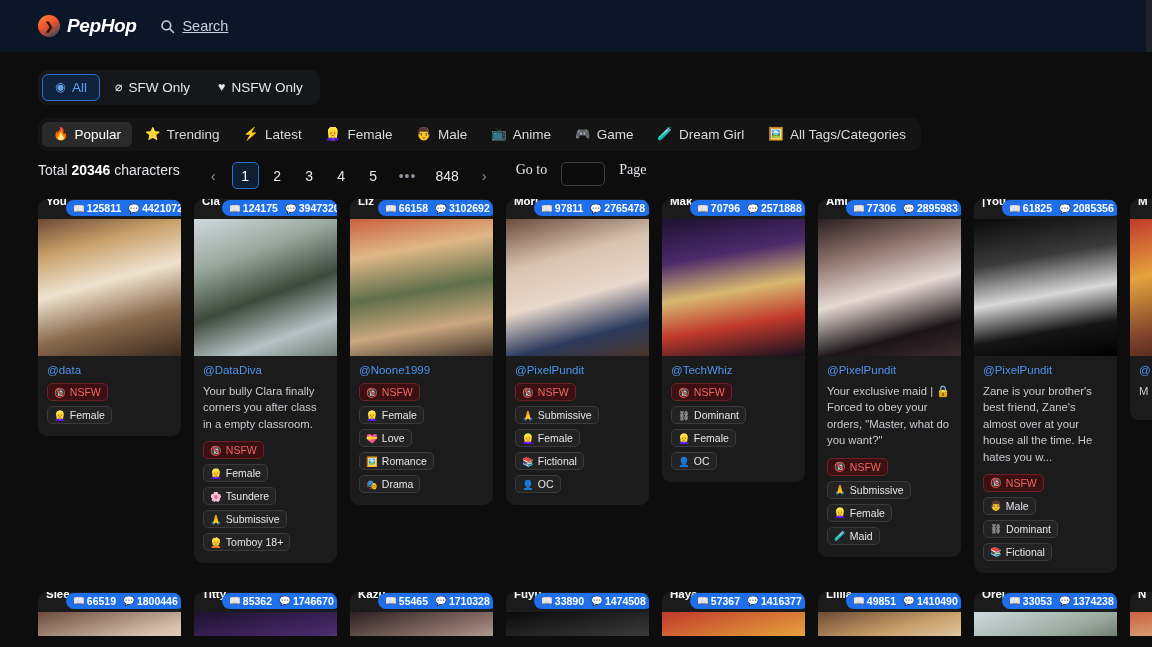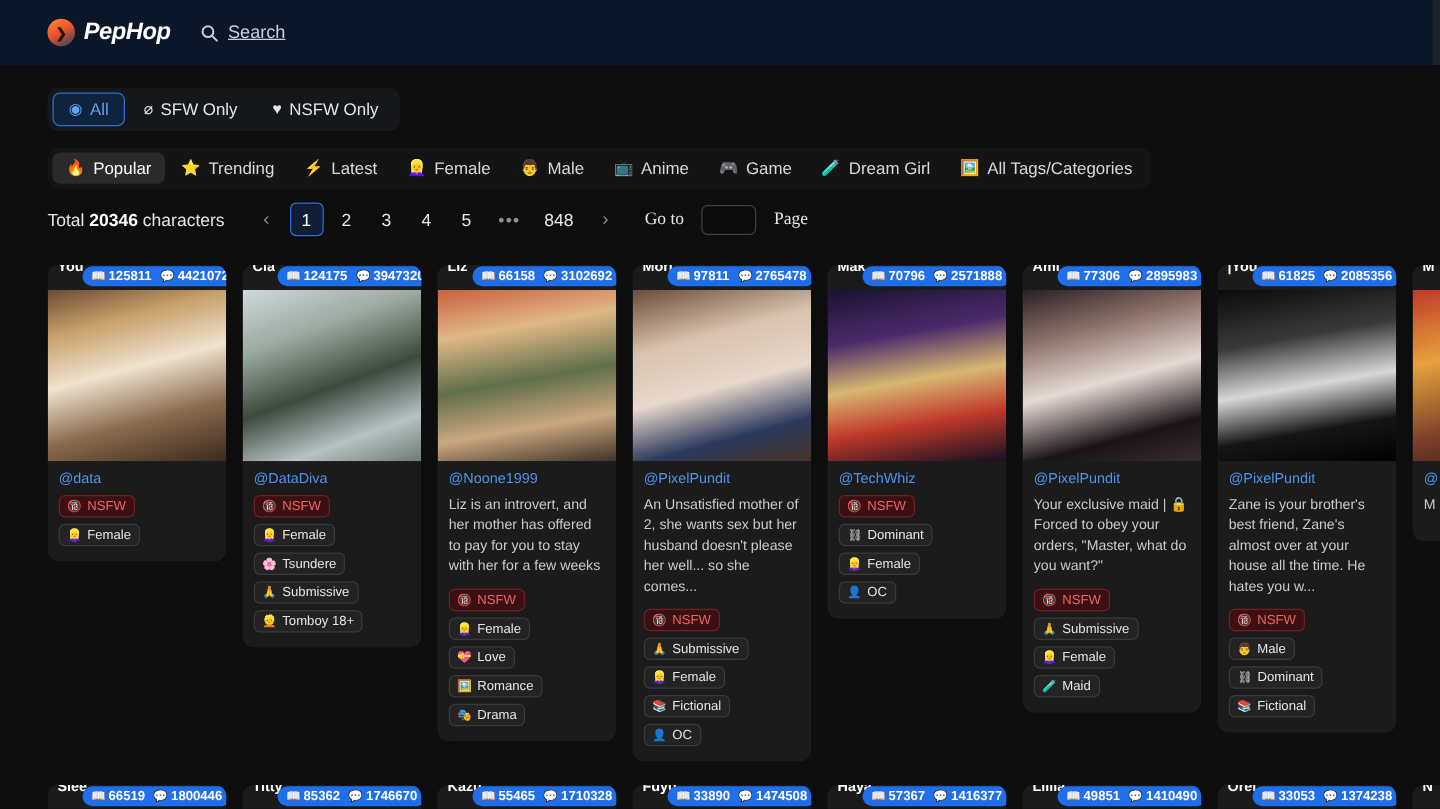--- a/index.html
+++ b/index.html
@@ -67,22 +67,22 @@
   .cat {
     display: flex; align-items: center; gap: 6px;
     padding: 5px 11px; border-radius: 6px;
     font-size: 13.5px; color: #d7dade; white-space: nowrap;
   }
   .cat.active { background: #2a2a2a; color: #ffffff; }
   .cat .ic { font-size: 12.5px; line-height: 1; }
 
   
   .pagination {
-    display: flex; align-items: center; gap: 5px;
-    font-size: 14px; color: #d9dde2; margin-bottom: 23px;
+    display: flex; align-items: flex-start; gap: 5px;
+    font-size: 14px; color: #d9dde2; margin-bottom: 10px;
   }
   .total { margin-right: 15px; color: #e2e5e9; }
   .total b { color: #ffffff; font-weight: bold; }
   .pg {
     min-width: 27px; height: 27px; padding: 0 6px;
     display: flex; align-items: center; justify-content: center;
     border-radius: 5px; color: #e6e9ed; font-size: 14px;
     border: 1px solid transparent;
   }
   .pg.current { border-color: #2f6fd0; background: #0f1e33; color: #ffffff; }
@@ -288,20 +288,21 @@
               <span class="sep"></span>
               <span class="stat-ic">💬</span>
               <span>3947320</span>
             </div>
           </div>
           <div class="card-img">
             <div class="ph" style="background:linear-gradient(160deg,#cfd9dd 0%,#9aa99f 28%,#3c4a3c 55%,#b6c2c4 80%,#6e7b72 100%)"></div>
           </div>
           <div class="card-body">
             <div class="handle">@DataDiva</div>
+            <div class="desc">Your bully Clara finally corners you after class in a empty classroom.</div>
             <div class="tags">
               <span class="tag nsfw">
                 <span class="ic">🔞</span>
                 <span>NSFW</span>
               </span>
               <span class="tag">
                 <span class="ic">👱‍♀️</span>
                 <span>Female</span>
               </span>
               <span class="tag">
@@ -328,21 +329,20 @@
               <span class="sep"></span>
               <span class="stat-ic">💬</span>
               <span>3102692</span>
             </div>
           </div>
           <div class="card-img">
             <div class="ph" style="background:linear-gradient(170deg,#c9603e 0%,#e0b887 25%,#5f6f4a 52%,#caa77f 76%,#3d3228 100%)"></div>
           </div>
           <div class="card-body">
             <div class="handle">@Noone1999</div>
-            <div class="desc">Liz is an introvert, and her mother has offered to pay for you to stay with her for a few weeks</div>
             <div class="tags">
               <span class="tag nsfw">
                 <span class="ic">🔞</span>
                 <span>NSFW</span>
               </span>
               <span class="tag">
                 <span class="ic">👱‍♀️</span>
                 <span>Female</span>
               </span>
               <span class="tag">
@@ -369,21 +369,20 @@
               <span class="sep"></span>
               <span class="stat-ic">💬</span>
               <span>2765478</span>
             </div>
           </div>
           <div class="card-img">
             <div class="ph" style="background:linear-gradient(165deg,#6b4b3c 0%,#d8c3b0 30%,#e9d8cc 55%,#2b3a5c 80%,#4a3428 100%)"></div>
           </div>
           <div class="card-body">
             <div class="handle">@PixelPundit</div>
-            <div class="desc">An Unsatisfied mother of 2, she wants sex but her husband doesn't please her well... so she comes...</div>
             <div class="tags">
               <span class="tag nsfw">
                 <span class="ic">🔞</span>
                 <span>NSFW</span>
               </span>
               <span class="tag">
                 <span class="ic">🙏</span>
                 <span>Submissive</span>
               </span>
               <span class="tag">

